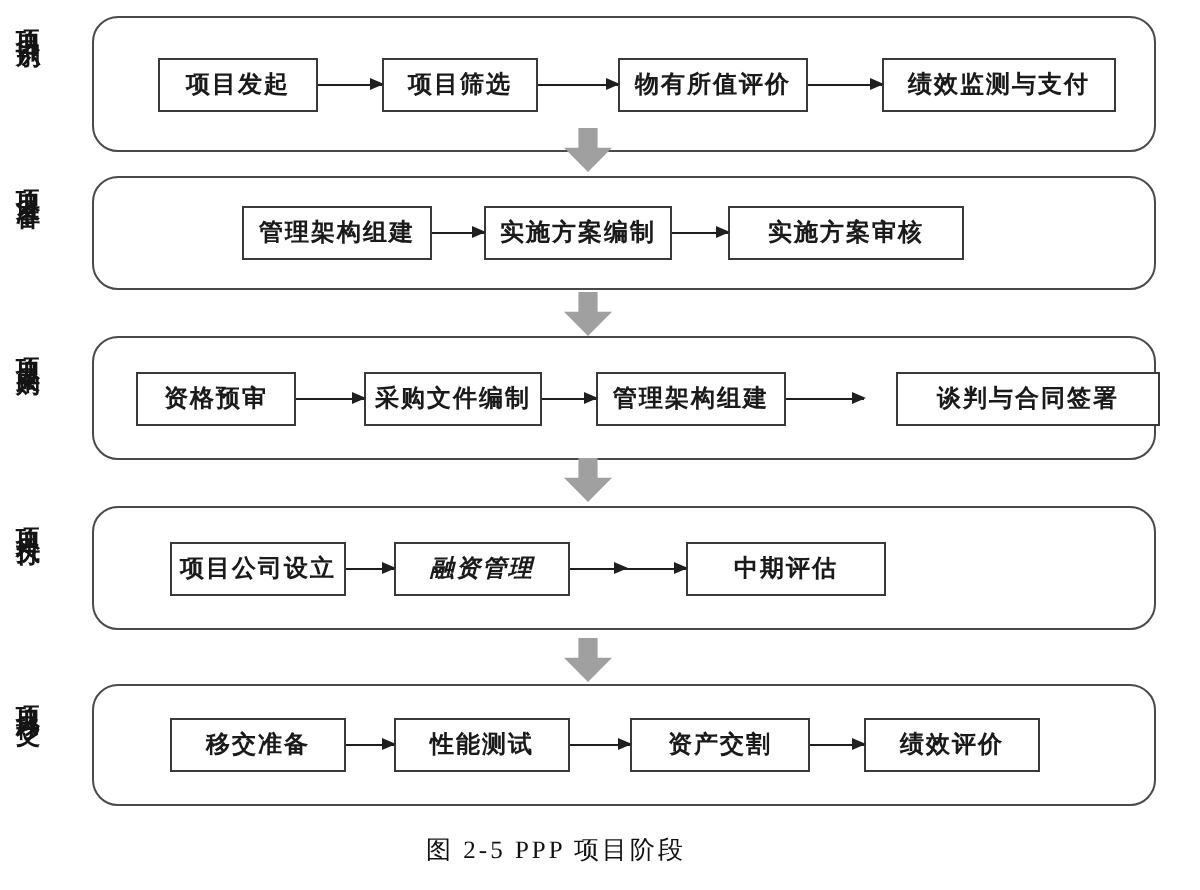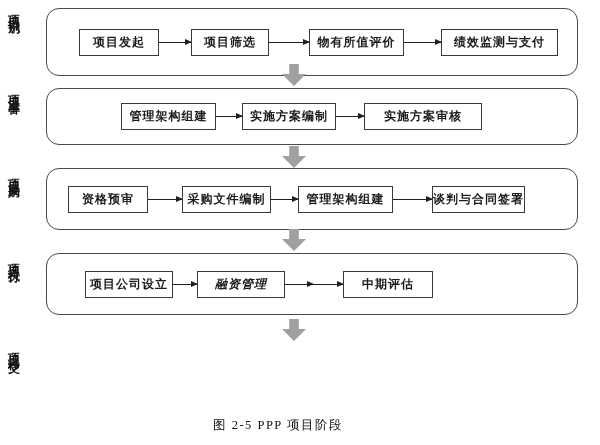--- a/index.html
+++ b/index.html
@@ -81,32 +81,41 @@
   <div class="big-arrow" style="top:146px;"></div>
 
   <div class="vlabel" style="top:169px;">项目采购</div>
   <div class="frame" style="top:168px;height:62px;padding-left:21px;">
     <div class="node" style="width:80px;">资格预审</div>
     <div class="conn" style="width:34px;"></div>
     <div class="node" style="width:89px;">采购文件编制</div>
     <div class="conn" style="width:27px;"></div>
     <div class="node" style="width:95px;">管理架构组建</div>
     <div class="conn" style="width:39px;"></div>
-    <div class="node" style="width:93px;">谈判与合同签署</div>
+    <div class="node" style="width:132px;margin-left:16px;">谈判与合同签署</div>
   </div>
   <div class="big-arrow" style="top:229px;"></div>
 
   <div class="vlabel" style="top:254px;">项目执行</div>
   <div class="frame" style="top:253px;height:62px;padding-left:38px;">
     <div class="node" style="width:88px;text-align:center;">项目公司设立</div>
     <div class="conn" style="width:24px;"></div>
     <div class="node" style="width:88px;font-style:italic;">融资管理</div>
     <div class="conn" style="width:28px;"></div>
     <div class="conn" style="width:30px;"></div>
-    <div class="node" style="width:90px;font-family:Liberation Serif, serif;">中期评估</div>
+    <div class="node" style="width:100px;font-family:Liberation Serif, serif;">中期评估</div>
   </div>
   <div class="big-arrow" style="top:319px;"></div>
 
   <div class="vlabel" style="top:343px;">项目移交</div>
+  <div class="frame" style="top:342px;height:61px;padding-left:38px;">
+    <div class="node" style="width:88px;">移交准备</div>
+    <div class="conn" style="width:24px;"></div>
+    <div class="node" style="width:88px;">性能测试</div>
+    <div class="conn" style="width:30px;"></div>
+    <div class="node" style="width:90px;">资产交割</div>
+    <div class="conn" style="width:27px;"></div>
+    <div class="node" style="width:88px;">绩效评价</div>
+  </div>
 
   <div class="caption">图 2-5 PPP 项目阶段</div>
 
 </div>
 
 </body></html>

